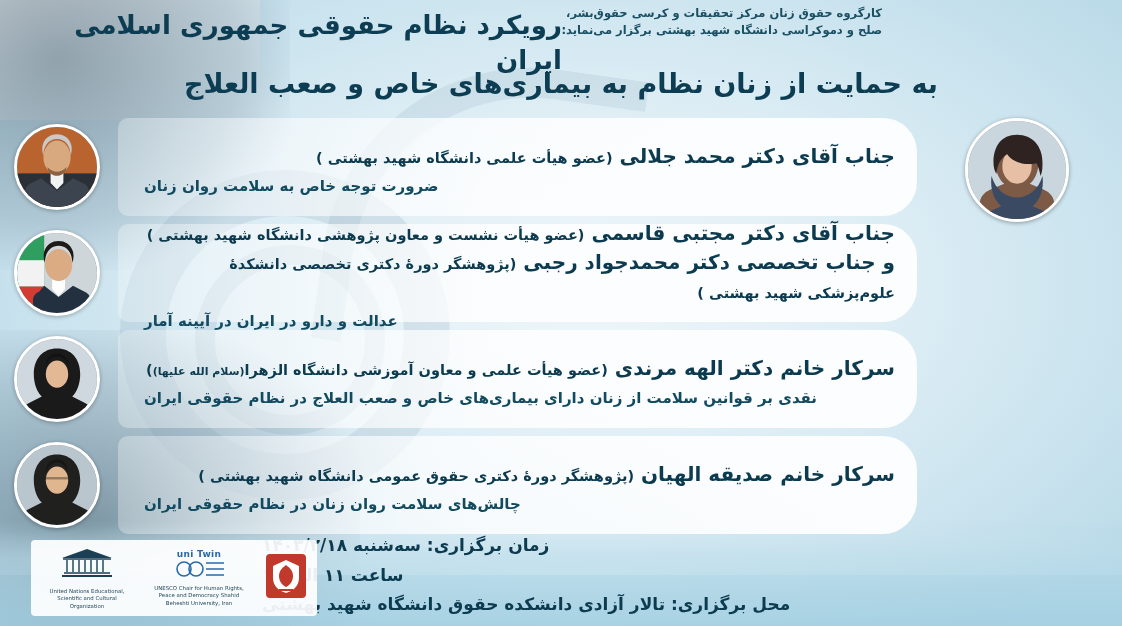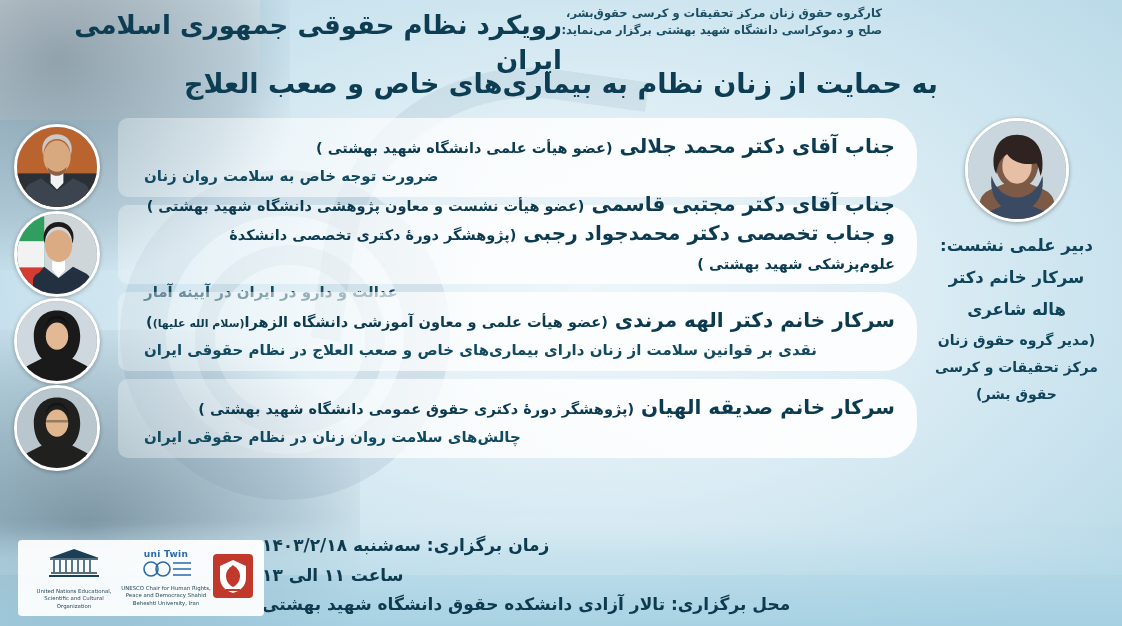--- a/index.html
+++ b/index.html
@@ -123,21 +123,21 @@
   }
   .mod-text .small { font-size: 14px; font-weight: bold; }
 
   
   .rows {
     position: absolute;
     top: 118px; right: 205px; left: 8px;
   }
   .row {
     position: relative;
-    height: 79px;
+    height: 98px;
     margin-bottom: 8px;
   }
   .row-card {
     position: absolute;
     right: 0; left: 110px; top: 0; bottom: 0;
     background: linear-gradient(270deg, rgba(255,255,255,0.93) 0%, rgba(255,255,255,0.80) 55%, rgba(255,255,255,0.30) 100%);
     border-radius: 10px 34px 34px 10px;
     padding: 10px 22px 8px 26px;
     direction: rtl;
     display: flex;
@@ -176,27 +176,27 @@
     font-weight: bold;
     line-height: 1.75;
   }
   .footer-info {
     position: absolute;
     bottom: 6px; right: 300px; width: 560px;
     text-align: left;
   }
   .logos {
     position: absolute;
-    left: 18px; bottom: 10px;
+    left: 31px; bottom: 10px;
     background: rgba(255,255,255,0.92);
     border-radius: 4px;
     padding: 6px 10px;
     display: flex;
     align-items: center;
-    gap: 0;
+    gap: 20px;
     direction: ltr;
   }
   .logo-block { text-align: center; }
   .logo-caption {
     font-size: 5.4px;
     color: #1b3f55;
     line-height: 1.35;
     max-width: 92px;
     margin-top: 2px;
   }
@@ -226,28 +226,20 @@
 
   <div class="moderator">
     <div class="mod-photo">
       <svg class="avatar-sv" viewBox="0 0 100 100">
         <rect width="100" height="100" fill="#c9d6dd"></rect>
         <path d="M50 16c-14 0-22 11-22 26 0 10 4 18 9 22l-14 6c-7 3-11 8-11 15v15h76V85c0-7-4-12-11-15l-14-6c5-4 9-12 9-22 0-15-8-26-22-26z" fill="#7d5a46"></path>
         <ellipse cx="50" cy="46" rx="15" ry="18" fill="#e6bfa4"></ellipse>
         <path d="M50 14c-16 0-24 12-24 28 0 5 1 9 3 12 1-10 5-17 11-20 5 8 18 12 30 9 2 4 3 8 4 13 2-4 2-9 2-14 0-16-10-28-26-28z" fill="#2e2320"></path>
         <path d="M24 56c-2 16 4 26 10 31l-16 7c-6 3-9 7-9 13v13h82V107c0-6-3-10-9-13l-16-7c6-5 12-15 10-31-4 14-15 22-26 22s-22-8-26-22z" fill="#3a4a63"></path>
       </svg>
-    </div>
-    <div class="mod-text">
-      <div>دبیر علمی نشست:</div>
-      <div>سرکار خانم دکتر</div>
-      <div>هاله شاعری</div>
-      <div class="small">(مدیر گروه حقوق زنان</div>
-      <div class="small">مرکز تحقیقات و کرسی</div>
-      <div class="small">حقوق بشر)</div>
     </div>
   </div>
 
   <div class="rows">
 
     <div class="row">
       <div class="row-card">
         <div class="sp-name">
           <span>جناب آقای دکتر محمد جلالی</span>
           <span class="aff">(عضو هیأت علمی دانشگاه شهید بهشتی )</span>

